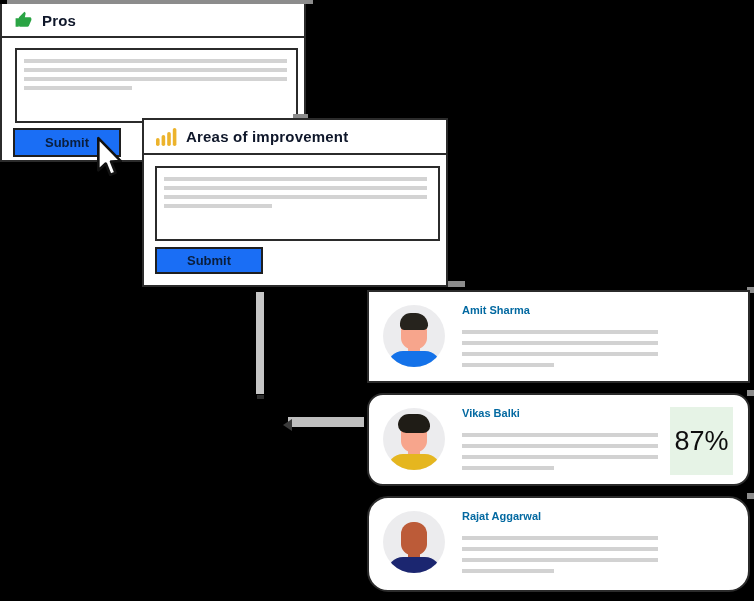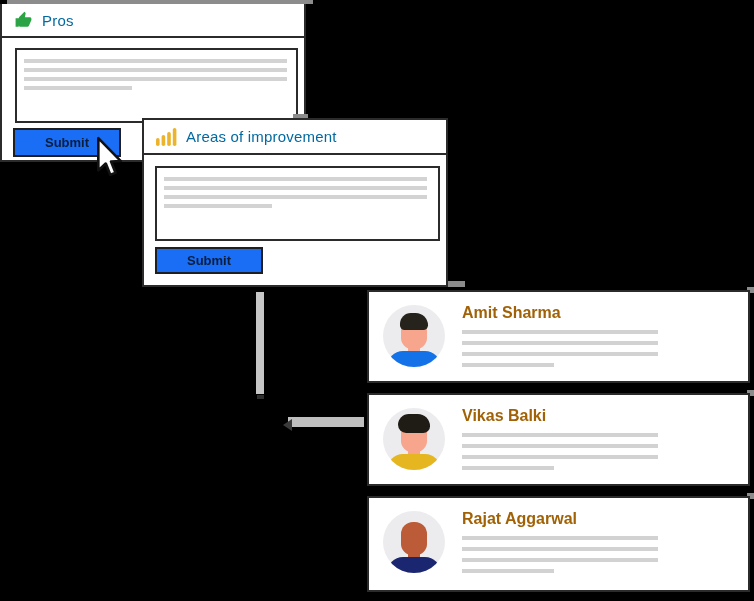--- a/index.html
+++ b/index.html
@@ -7,21 +7,21 @@
          font-family:"Liberation Sans", sans-serif;}
   .card{position:absolute;background:#fff;border:2px solid #2b2b2b;box-sizing:border-box;}
   .shadow-strip{position:absolute;background:#8c8c8c;}
 
   
   .pros-card{left:0;top:4px;width:306px;height:158px;border-top:none;z-index:2;}
   .pros-top-shadow{left:7px;top:0;width:306px;height:4px;z-index:1;}
   .card-header{position:absolute;left:0;top:0;right:0;height:32px;display:flex;align-items:center;
                gap:9px;padding-left:12px;border-bottom:2px solid #2b2b2b;}
   .improve-card .card-header{height:33px;align-items:center;}
-  .card-title{font-size:15px;font-weight:400;color:#0369a1;letter-spacing:.2px;}
+  .card-title{font-size:15px;font-weight:700;color:#0f172a;letter-spacing:.2px;}
   .icon{display:inline-flex;align-items:center;justify-content:center;}
   .textarea{position:absolute;border:2px solid #2b2b2b;background:#fff;}
   .pros-card .textarea{left:13px;top:44px;width:279px;height:71px;}
   .ph-line{position:absolute;left:7px;height:4px;background:#d3d3d3;}
   .ph-line.l1{top:9px;width:263px;}
   .ph-line.l2{top:18px;width:263px;}
   .ph-line.l3{top:27px;width:263px;}
   .ph-line.l4{top:36px;width:108px;}
   .submit-btn{position:absolute;width:108px;height:29px;background:#1a6ef5;border:2px solid #1f1f1f;
               color:#0a1e3c;font-family:"Liberation Sans",sans-serif;font-size:13px;font-weight:700;
@@ -42,39 +42,39 @@
   .conn-arrow{position:absolute;left:283px;top:419px;width:0;height:0;
               border-top:6px solid transparent;border-bottom:6px solid transparent;
               border-right:9px solid #3a3a3a;}
 
   
   .cursor{position:absolute;left:96px;top:136px;z-index:10;}
 
   
   .person-card{left:367px;width:383px;z-index:2;}
   .person-card.p1{top:290px;height:93px;}
-  .person-card.p2{top:393px;height:93px;}
-  .person-card.p3{top:496px;height:96px;}
+  .person-card.p2{top:393px;height:93px;border-radius:16px;}
+  .person-card.p3{top:496px;height:96px;border-radius:21px;}
   .corner-nub{width:7px;height:6px;z-index:1;}
   .nub1{left:747px;top:287px;}
   .nub2{left:747px;top:390px;}
   .nub3{left:747px;top:493px;}
 
   .avatar{position:absolute;left:14px;top:13px;width:62px;height:62px;border-radius:50%;
           background:#ececee;overflow:hidden;}
   .avatar .hair{position:absolute;left:17px;top:8px;width:28px;height:17px;
                 border-radius:14px 16px 6px 6px;background:var(--hair, transparent);z-index:1;}
   .avatar.curly .hair{left:15px;top:6px;width:32px;height:19px;border-radius:16px 18px 10px 12px;}
   .avatar .face{position:absolute;left:18px;top:11px;width:26px;height:33px;
                 border-radius:12px 12px 11px 11px;background:var(--skin,#f7a58c);}
   .avatar .neck{position:absolute;left:25px;top:38px;width:12px;height:12px;
                 background:var(--skin,#f7a58c);}
   .avatar .shirt{position:absolute;left:4px;top:46px;width:54px;height:24px;
                  border-radius:16px 16px 0 0;background:var(--shirt,#1472e9);}
-  .p-name{position:absolute;left:93px;top:12px;font-size:16px;font-weight:700;color:#a16207;}
+  .p-name{position:absolute;left:93px;top:12px;font-size:11px;font-weight:700;color:#0369a1;}
   .p-line{position:absolute;left:93px;height:4px;background:#d2d2d2;}
   .p-line.a{top:38px;width:196px;}
   .p-line.b{top:49px;width:196px;}
   .p-line.c{top:60px;width:196px;}
   .p-line.d{top:71px;width:92px;}
   .badge{position:absolute;left:301px;top:12px;width:63px;height:68px;background:var(--badge,#e6f3e6);
          display:flex;align-items:center;justify-content:center;font-size:27px;font-weight:500;color:#0d0d0d;}
 </style>
 </head>
 <body>
@@ -155,20 +155,21 @@
       <div class="hair"></div>
       <div class="face"></div>
       <div class="neck"></div>
       <div class="shirt"></div>
     </div>
     <div class="p-name">Vikas Balki</div>
     <div class="p-line a"></div>
     <div class="p-line b"></div>
     <div class="p-line c"></div>
     <div class="p-line d"></div>
+    <div class="badge" style="--badge: #e6f3e6;">87%</div>
   </div>
 
   <div class="shadow-strip corner-nub nub3"></div>
   <div class="card person-card p3">
     <div class="avatar" style="--shirt: #1b2670; --skin: #bc5b38;">
       <div class="hair"></div>
       <div class="face"></div>
       <div class="neck"></div>
       <div class="shirt"></div>
     </div>

